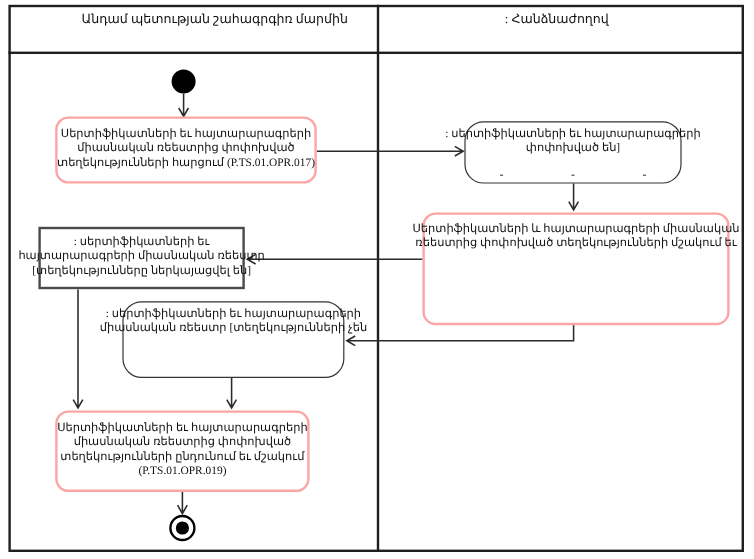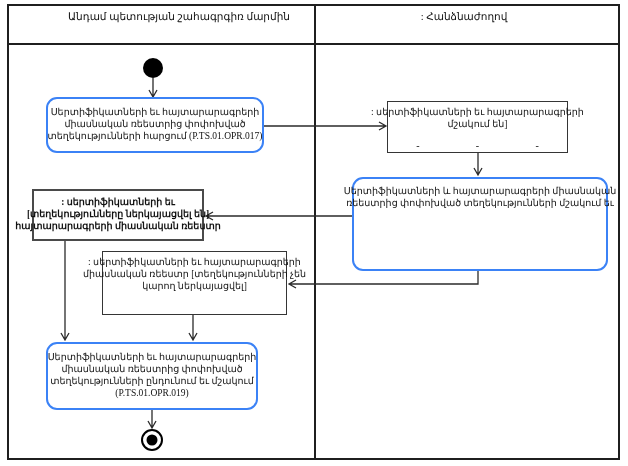--- a/index.html
+++ b/index.html
@@ -50,43 +50,44 @@
   .node {
     position: absolute;
     background: #ffffff;
     box-sizing: border-box;
     color: #111;
     font-size: 9.5px;
     text-align: center;
     z-index: 2;
   }
   .activity {
-    border: 2px solid #3b82f6;
+    border: 2px solid #fca5a5;
     border-radius: 11px;
     display: flex;
     flex-direction: column;
     justify-content: center;
     align-items: center;
   }
   .activity.top-align {
     justify-content: flex-start;
     padding-top: 7px;
   }
   .object {
     border: 1.5px solid #353535;
     display: flex;
     flex-direction: column;
     justify-content: center;
     align-items: center;
   }
   .object.top-align {
     justify-content: flex-start;
     padding-top: 5px;
-  }
-  .object.thick { border-width: 2px; border-color: #4a4a4a; font-weight: bold; }
+    border-radius: 16px;
+  }
+  .object.thick { border-width: 2px; border-color: #4a4a4a; }
   .tline {
     white-space: nowrap;
     line-height: 1.25;
   }
   .dash-row {
     position: absolute;
     left: 0; right: 0; bottom: 1px;
     display: flex;
     justify-content: space-around;
     font-size: 10px;
@@ -157,43 +158,42 @@
   <div class="initial-node"></div>
 
   <div class="node activity" style="left:46px; top:97px; width:218px; height:56px;">
     <div class="tline">Սերտիֆիկատների եւ հայտարարագրերի</div>
     <div class="tline">միասնական ռեեստրից փոփոխված</div>
     <div class="tline">տեղեկությունների հարցում (P.TS.01.OPR.017)</div>
   </div>
 
   <div class="node object top-align" style="left:387px; top:101px; width:181px; height:52px;">
     <div class="tline">: սերտիֆիկատների եւ հայտարարագրերի</div>
-    <div class="tline">մշակում են]</div>
+    <div class="tline">փոփոխված են]</div>
     <div class="dash-row">
       <span>-</span>
       <span>-</span>
       <span>-</span>
     </div>
   </div>
 
   <div class="node activity top-align" style="left:352px; top:177px; width:256px; height:94px;">
     <div class="tline">Սերտիֆիկատների և հայտարարագրերի միասնական</div>
     <div class="tline">ռեեստրից փոփոխված տեղեկությունների մշակում եւ</div>
   </div>
 
   <div class="node object thick" style="left:32px; top:189px; width:172px; height:52px;">
     <div class="tline">: սերտիֆիկատների եւ</div>
+    <div class="tline">հայտարարագրերի միասնական ռեեստր</div>
     <div class="tline">[տեղեկությունները ներկայացվել են]</div>
-    <div class="tline">հայտարարագրերի միասնական ռեեստր</div>
   </div>
 
   <div class="node object top-align" style="left:102px; top:251px; width:185px; height:64px;">
     <div class="tline">: սերտիֆիկատների եւ հայտարարագրերի</div>
     <div class="tline">միասնական ռեեստր [տեղեկությունների չեն</div>
-    <div class="tline">կարող ներկայացվել]</div>
   </div>
 
   <div class="node activity" style="left:46px; top:342px; width:212px; height:68px;">
     <div class="tline">Սերտիֆիկատների եւ հայտարարագրերի</div>
     <div class="tline">միասնական ռեեստրից փոփոխված</div>
     <div class="tline">տեղեկությունների ընդունում եւ մշակում</div>
     <div class="tline">(P.TS.01.OPR.019)</div>
   </div>
 
   <div class="final-node">

